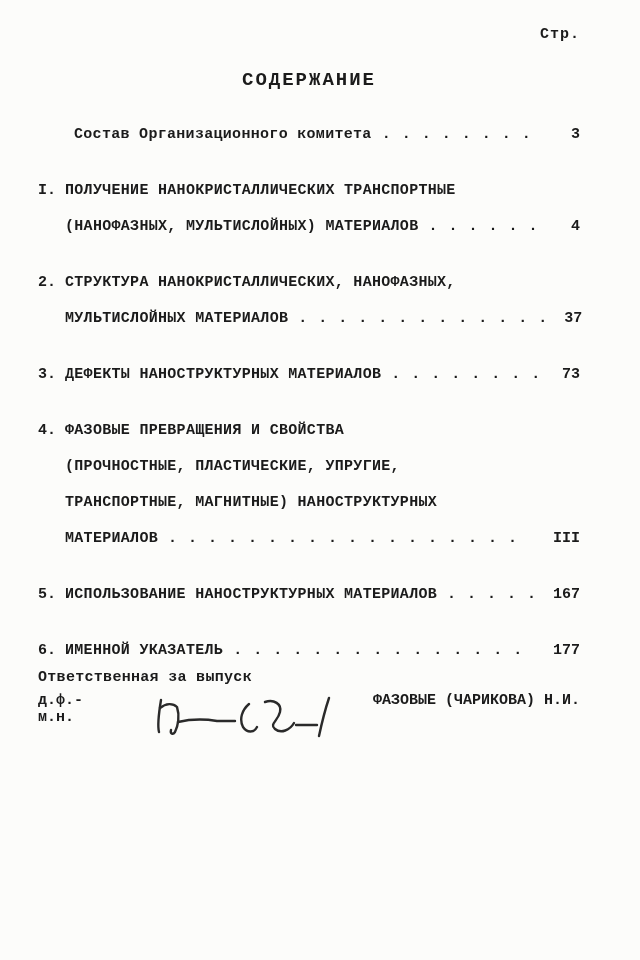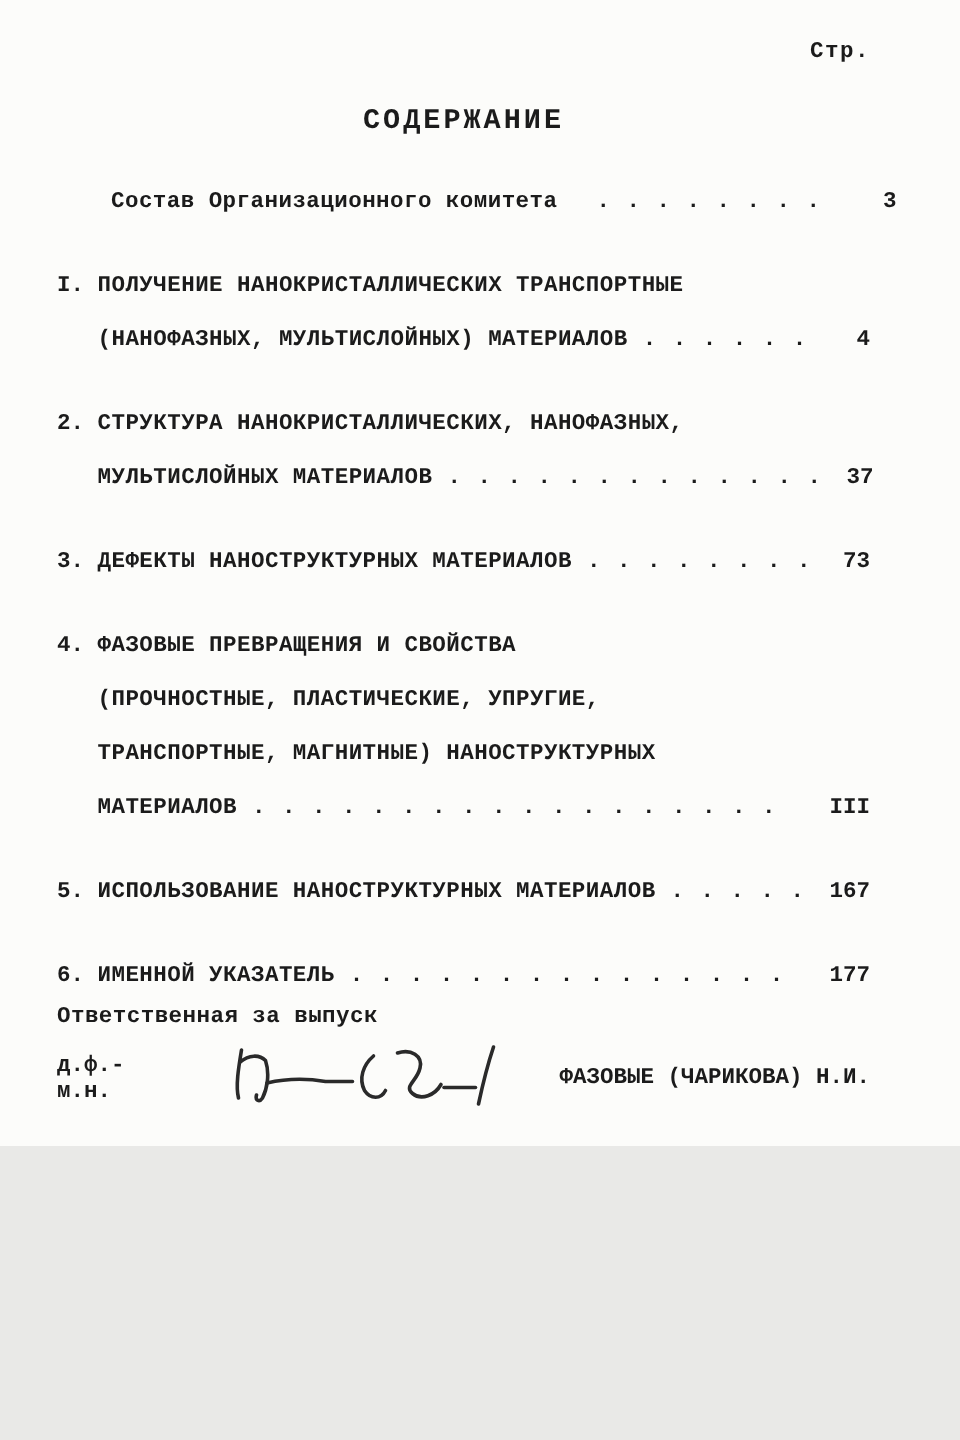--- a/index.html
+++ b/index.html
@@ -3,21 +3,21 @@
 <meta charset="utf-8">
 <style>
   html,body{margin:0;padding:0;}
   body{
     width:640px;height:960px;
     background:#e9e9e7;
     font-family:"Liberation Mono","DejaVu Sans Mono",monospace;
   }
   .page{
     position:relative;
-    width:640px;height:764px;
+    width:640px;height:960px;
     background:#fcfcfa;
     color:#1b1b1b;
     box-sizing:border-box;
     padding:26px 60px 0 38px;
     overflow:hidden;
   }
   .hdr-right{
     text-align:right;
     font-size:15px;
     font-weight:700;
@@ -33,21 +33,20 @@
   .toc{margin-top:26px;}
   .row{display:flex;align-items:baseline;}
   .line{display:flex;align-items:baseline;line-height:36px;}
   .entry{margin-top:20px;}
   .preamble{
     padding-left:36px;
     line-height:36px;
     font-weight:700;
     font-size:15px;
     margin-top:4px;
-    gap:16px;
   }
   .num{
     flex:none;
     width:27px;
     font-weight:700;
     font-size:15px;
   }
   .txt{
     font-weight:700;
     font-size:15px;
@@ -70,21 +69,21 @@
     font-size:15px;
   }
   .footer{}
   .footer-line1{
     font-size:15px;
     font-weight:700;
     letter-spacing:0.3px;
   }
   .sig-row{
     display:flex;
-    align-items:center;
+    align-items:flex-start;
     margin-top:6px;
   }
   .degree{
     font-size:15px;
     font-weight:700;
   }
   .signature{
     margin:0 26px 0 34px;
   }
   .resp-name{

